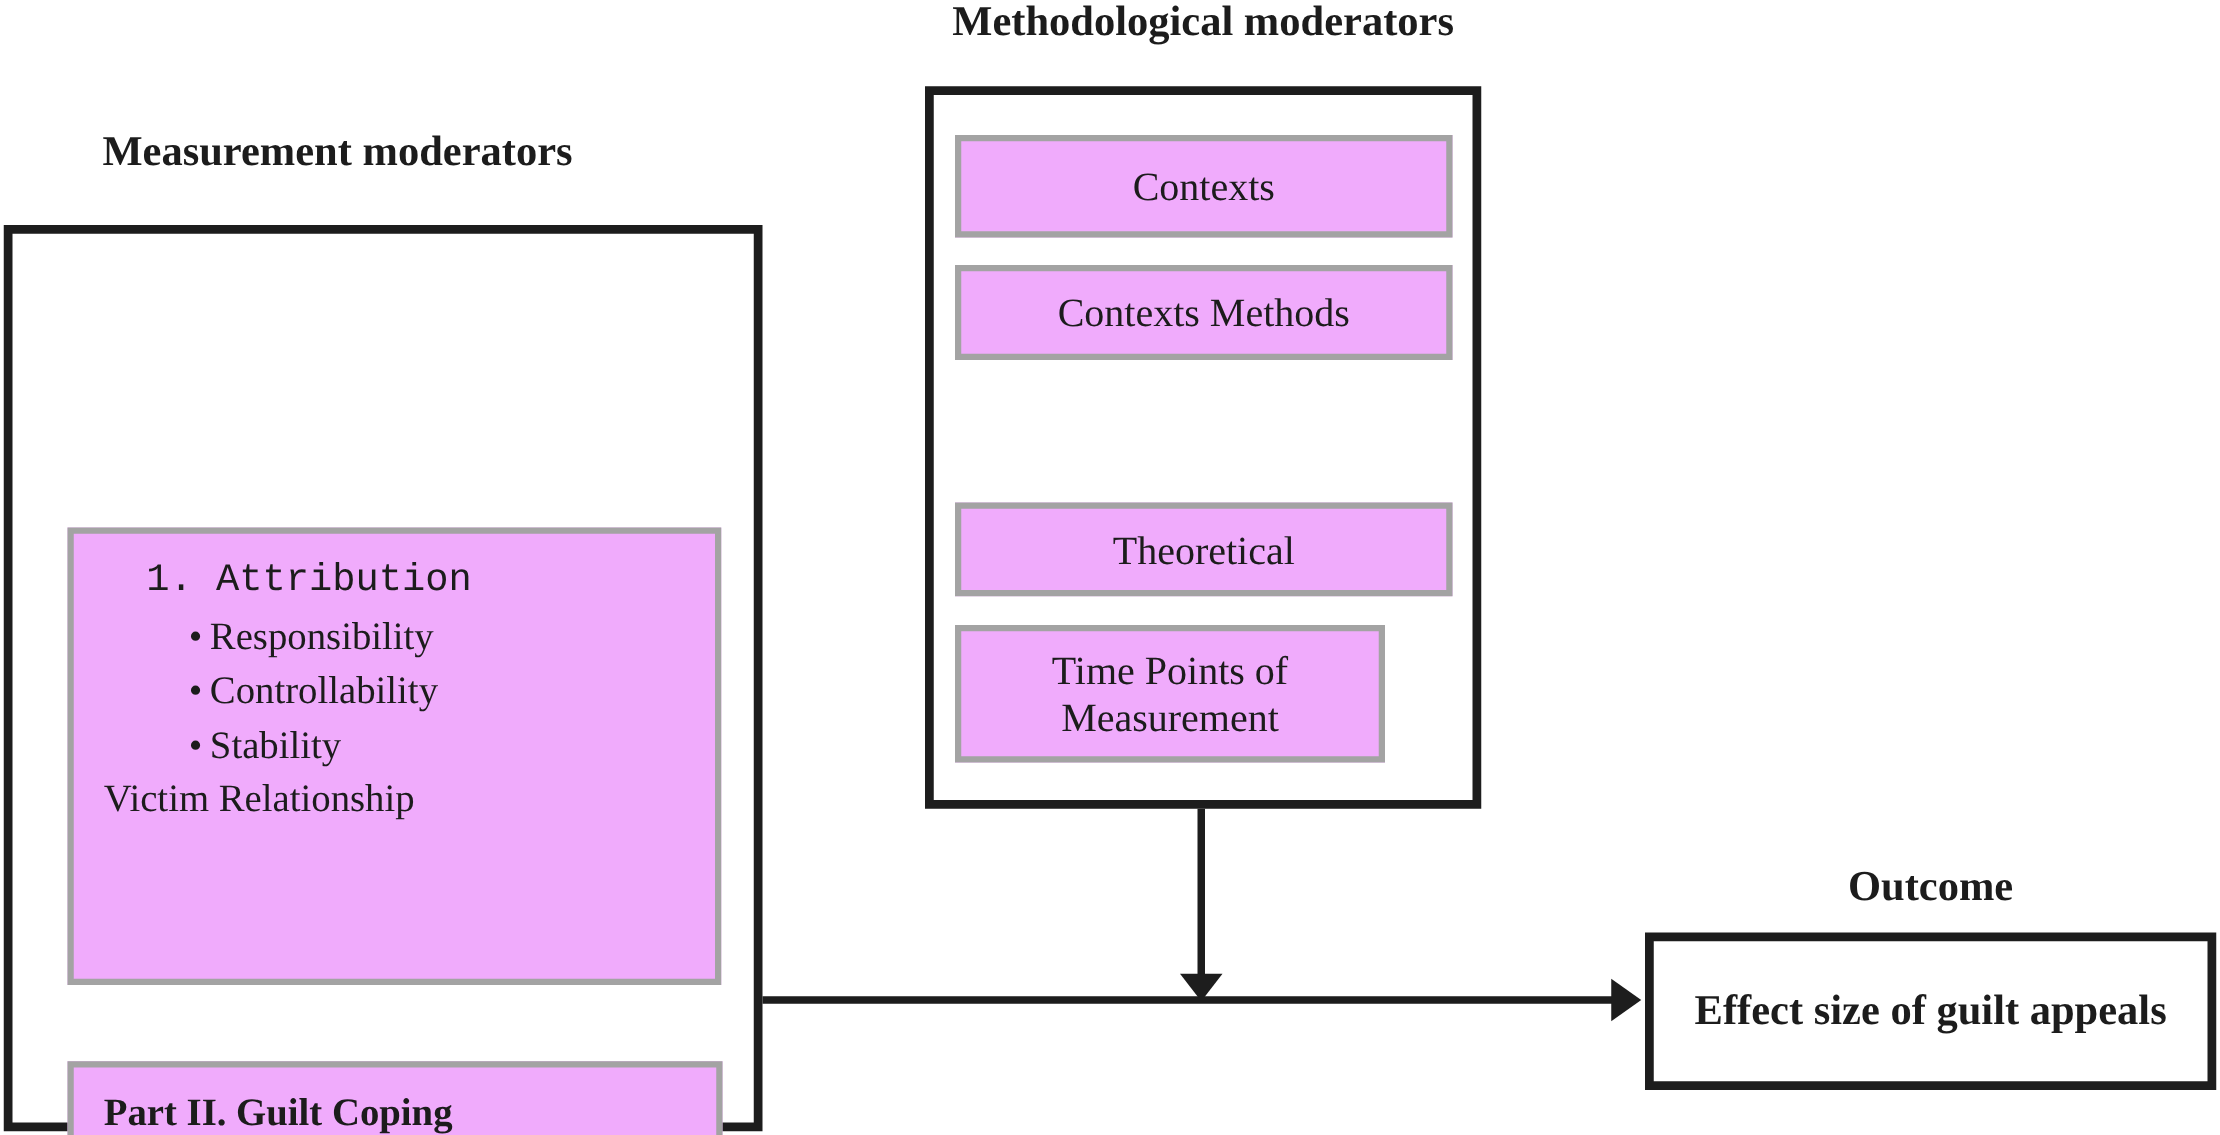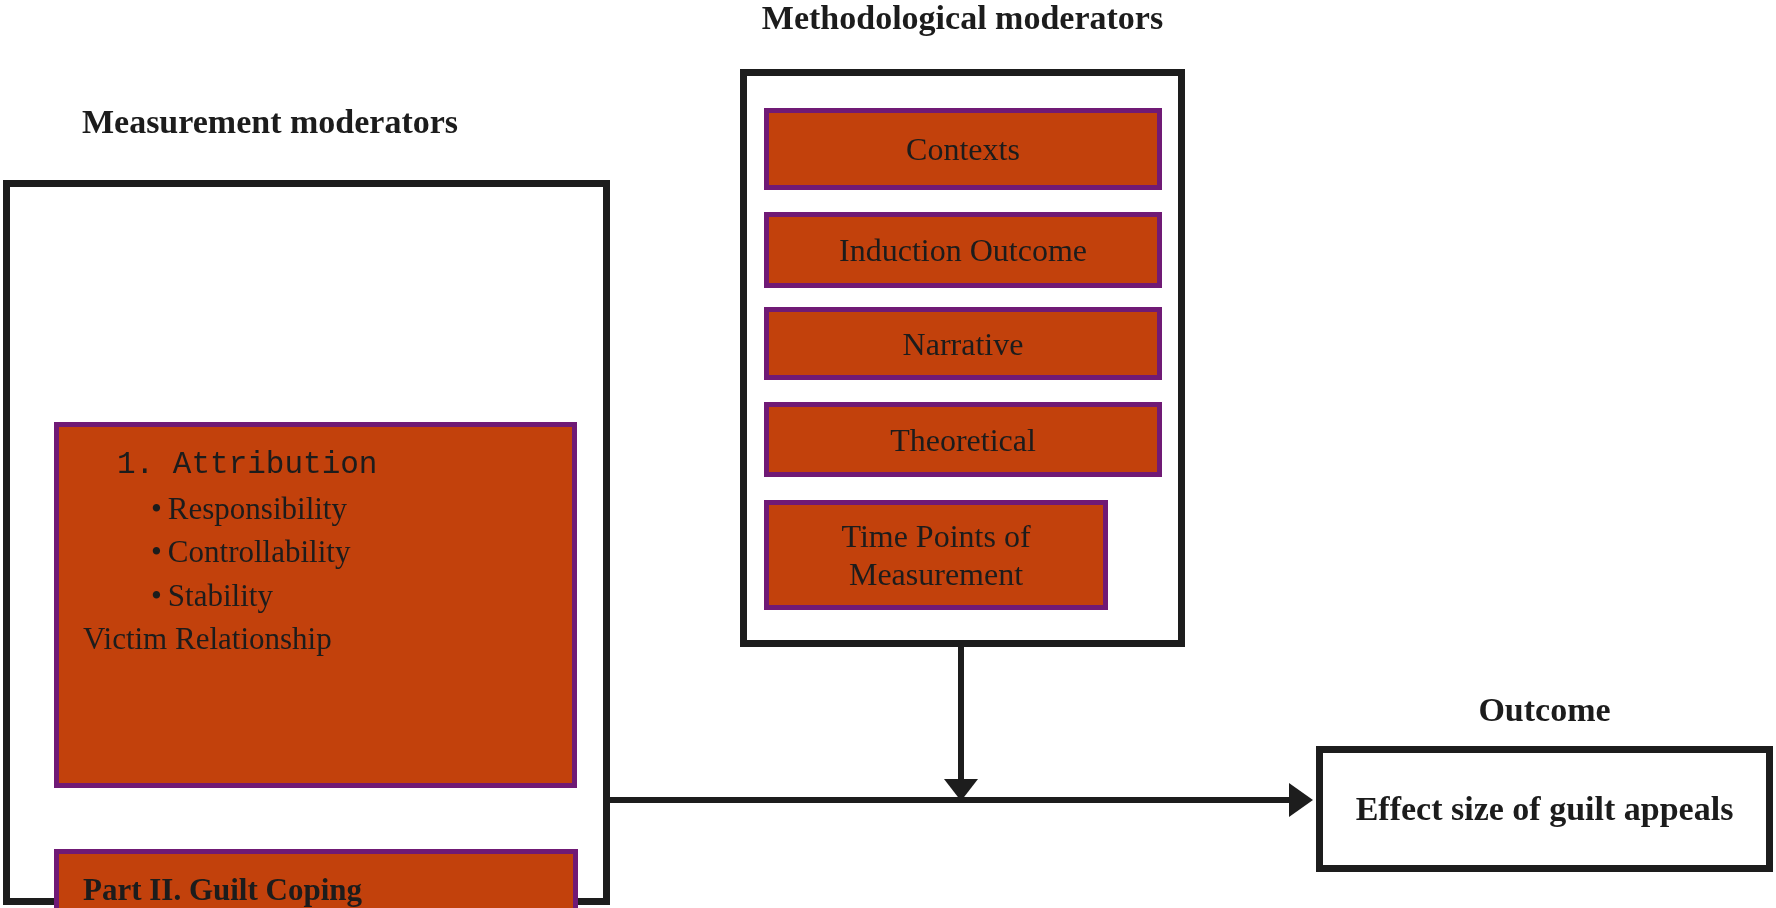--- a/index.html
+++ b/index.html
@@ -42,22 +42,22 @@
   }
   .outcome-label {
     font-weight: bold;
     font-size: 34px;
     text-align: left;
     white-space: nowrap;
   }
 
   .inner-box {
     position: absolute;
-    border: 5px solid #701a75;
-    background: #c2410c;
+    border: 5px solid #a3a3a3;
+    background: #f0abfc;
     box-sizing: border-box;
   }
   .part-box { font-size: 31px; line-height: 43.5px; }
   .box-part1 { left: 44px; top: 235px; width: 523px; height: 366px; padding: 16px 10px 0 24px; }
   .box-part2 { left: 44px; top: 662px; width: 524px; height: 207px; padding: 14px 10px 0 24px; line-height: 44px; }
 
   .part-heading { font-weight: bold; }
   .indent-1 { padding-left: 34px; font-family: Liberation Mono, monospace; }
   .indent-2 { padding-left: 68px; }
   .bullet-marker { margin-right: 6px; }
@@ -118,24 +118,21 @@
   </div>
 
   <div class="group-title title-methodological">Methodological moderators</div>
 
   <div class="outer-box box-methodological"></div>
 
   <div class="inner-box method-box mb-contexts">
     <span class="method-label">Contexts</span>
   </div>
   <div class="inner-box method-box mb-induction">
-    <span class="method-label">Induction Outcome</span>
-  </div>
-  <div class="inner-box method-box mb-narrative">
-    <span class="method-label">Narrative</span>
+    <span class="method-label">Contexts Methods</span>
   </div>
   <div class="inner-box method-box mb-modalities">
     <span class="method-label">Theoretical</span>
   </div>
   <div class="inner-box method-box mb-timepoints">
     <span class="method-label">Time Points of Measurement</span>
   </div>
 
   <div class="arrow-line arrow-down-line"></div>
   <div class="arrow-down-head"></div>

